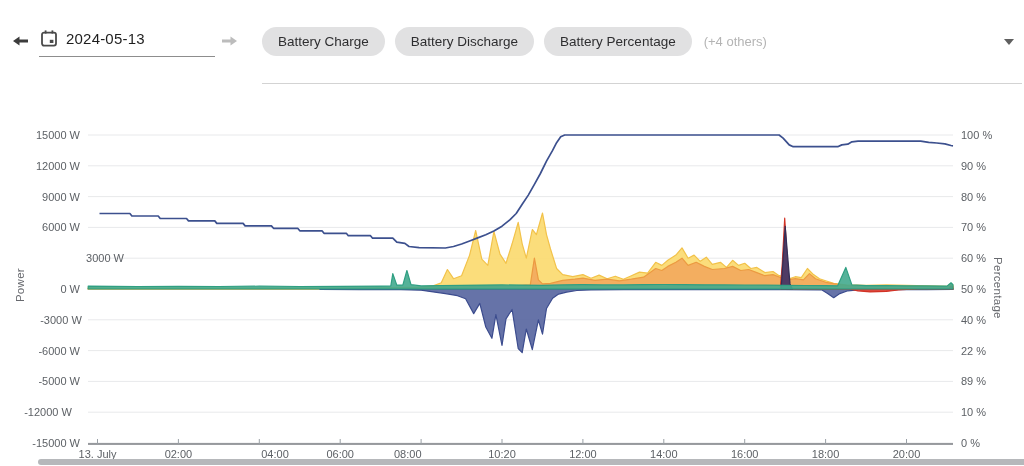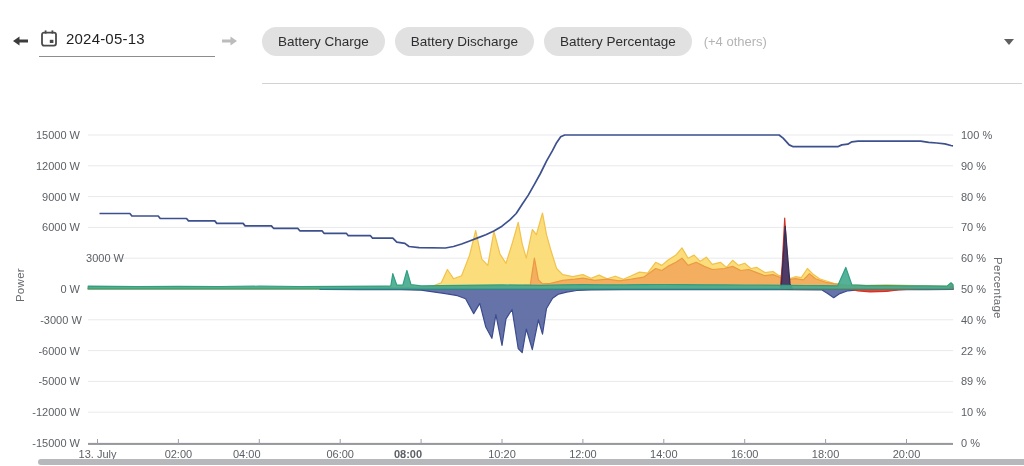--- a/index.html
+++ b/index.html
@@ -99,38 +99,38 @@
   <div class="axis-title right">Percentage</div>
 <div class="tick-label" style="left: 0px; width: 80px; text-align: right; top: 129px;">15000 W</div>
     <div class="tick-label" style="left: 0px; width: 80px; text-align: right; top: 159.8px;">12000 W</div>
     <div class="tick-label" style="left: 0px; width: 80px; text-align: right; top: 190.6px;">9000 W</div>
     <div class="tick-label" style="left: 0px; width: 80px; text-align: right; top: 221.4px;">6000 W</div>
     <div class="tick-label" style="left: 0px; width: 80px; text-align: right; top: 252.2px; padding-left: 44px;">3000 W</div>
     <div class="tick-label" style="left: 0px; width: 80px; text-align: right; top: 283px;">0 W</div>
     <div class="tick-label" style="left: 0px; width: 80px; text-align: center; top: 313.8px; margin-left: 21px;">-3000 W</div>
     <div class="tick-label" style="left: 0px; width: 80px; text-align: right; top: 344.6px;">-6000 W</div>
     <div class="tick-label" style="left: 0px; width: 80px; text-align: right; top: 375.4px;">-5000 W</div>
-    <div class="tick-label" style="left: 0px; width: 80px; text-align: right; top: 406.2px;">-12000 W</div>
+    <div class="tick-label" style="left: 8px; width: 80px; text-align: center; top: 406.2px;">-12000 W</div>
     <div class="tick-label" style="left: 0px; width: 80px; text-align: right; top: 437px;">-15000 W</div>
     <div class="tick-label" style="left: 961px; top: 129px;">100 %</div>
     <div class="tick-label" style="left: 961px; top: 159.8px;">90 %</div>
     <div class="tick-label" style="left: 961px; top: 190.6px;">80 %</div>
     <div class="tick-label" style="left: 961px; top: 221.4px;">70 %</div>
     <div class="tick-label" style="left: 961px; top: 252.2px;">60 %</div>
     <div class="tick-label" style="left: 961px; top: 283px;">50 %</div>
     <div class="tick-label" style="left: 961px; top: 313.8px;">40 %</div>
     <div class="tick-label" style="left: 961px; top: 344.6px;">22 %</div>
     <div class="tick-label" style="left: 961px; top: 375.4px;">89 %</div>
     <div class="tick-label" style="left: 961px; top: 406.2px;">10 %</div>
     <div class="tick-label" style="left: 961px; top: 437px;">0 %</div>
     <div class="tick-label" style="left: 69.5px; width: 56px; text-align: center; top: 448px;">13. July</div>
     <div class="tick-label" style="left: 150.4px; width: 56px; text-align: center; top: 448px;">02:00</div>
-    <div class="tick-label" style="left: 233px; width: 56px; text-align: left; top: 448px;">04:00</div>
+    <div class="tick-label" style="left: 247px; width: 56px; text-align: center; top: 448px;">04:00</div>
     <div class="tick-label" style="left: 312.2px; width: 56px; text-align: center; top: 448px;">06:00</div>
-    <div class="tick-label" style="left: 380px; width: 56px; text-align: center; top: 448px; font-weight: bold;">08:00</div>
+    <div class="tick-label" style="left: 394px; width: 56px; top: 448px;">08:00</div>
     <div class="tick-label" style="left: 474px; width: 56px; text-align: center; top: 448px;">10:20</div>
     <div class="tick-label" style="left: 554.9px; width: 56px; text-align: center; top: 448px;">12:00</div>
     <div class="tick-label" style="left: 635.8px; width: 56px; text-align: center; top: 448px;">14:00</div>
     <div class="tick-label" style="left: 716.7px; width: 56px; text-align: center; top: 448px;">16:00</div>
     <div class="tick-label" style="left: 797.6px; width: 56px; text-align: center; top: 448px;">18:00</div>
     <div class="tick-label" style="left: 878.5px; width: 56px; text-align: center; top: 448px;">20:00</div>
   </div>
 
 <div class="h-scrollbar"></div>
 

